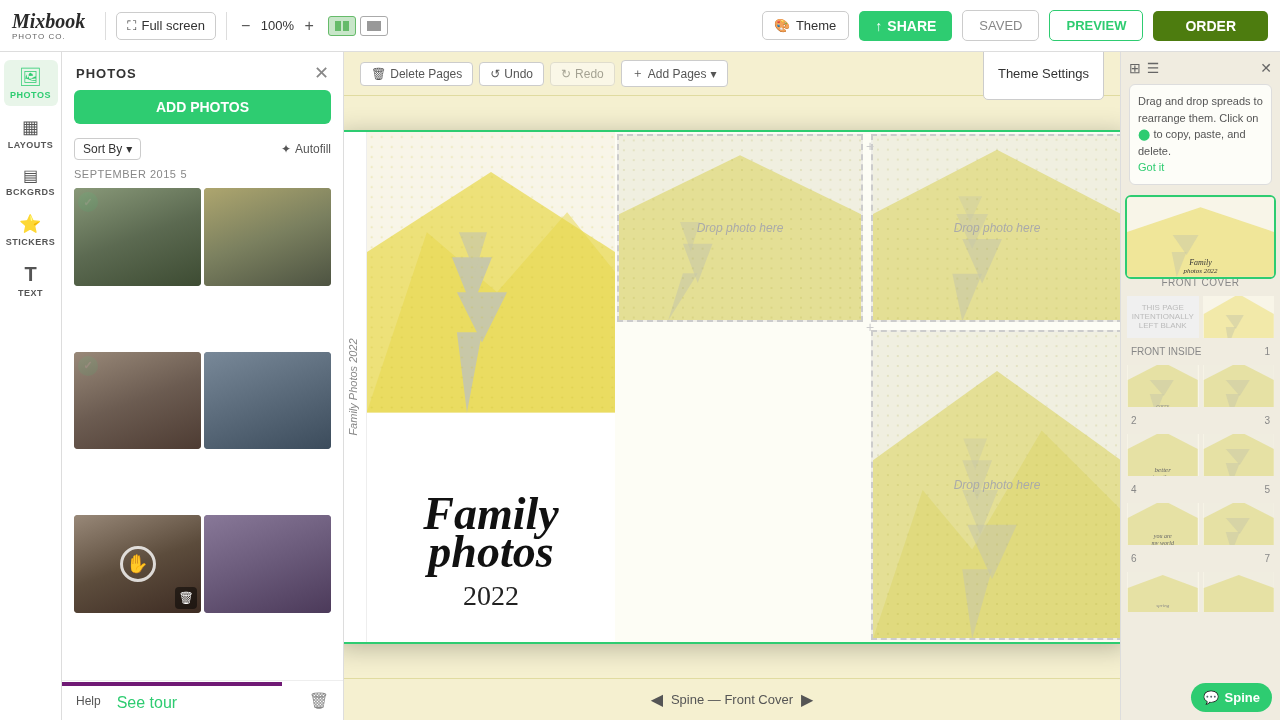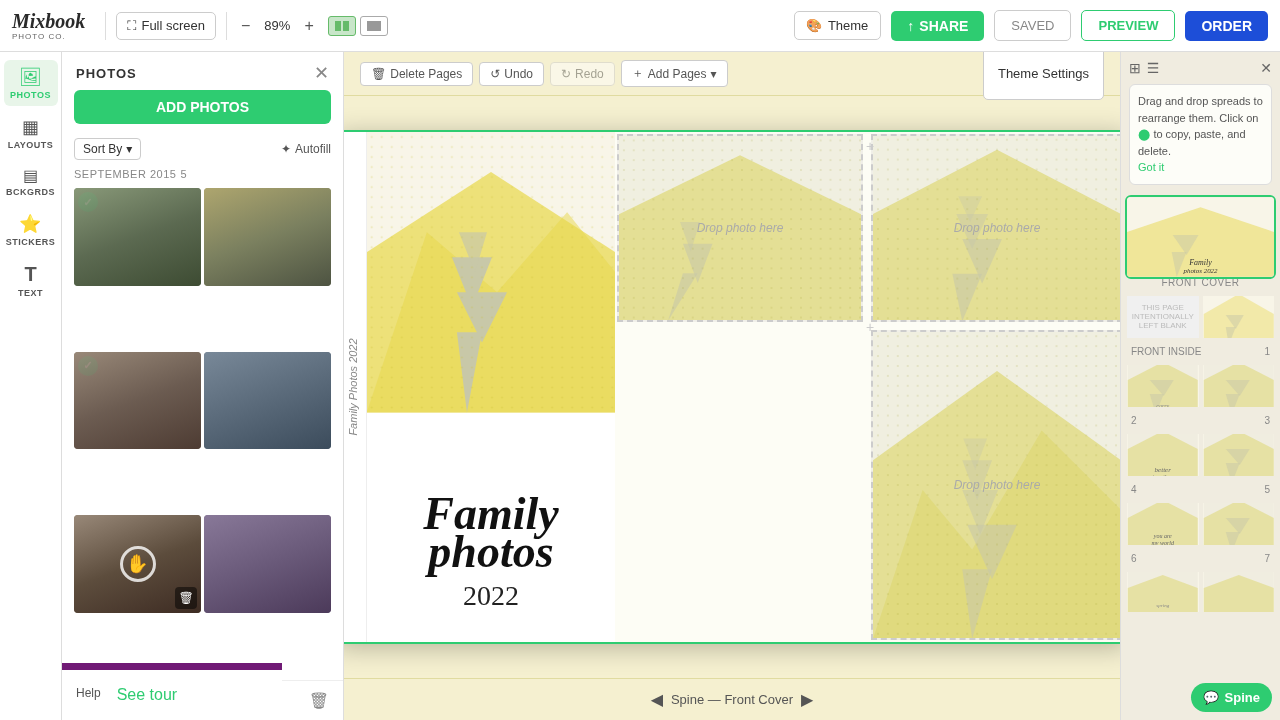--- a/index.html
+++ b/index.html
@@ -17,21 +17,21 @@
     .zoom-ctrl button { border: none; background: none; font-size: 16px; cursor: pointer; color: #555; padding: 0 4px; }
     .zoom-val { font-size: 13px; color: #333; min-width: 38px; text-align: center; }
     .layout-btns { display: flex; gap: 4px; }
     .layout-btn { width: 28px; height: 20px; border: 1px solid #aaa; border-radius: 3px; background: #fff; cursor: pointer; display: flex; align-items: center; justify-content: center; }
     .layout-btn.active { background: #c8e6c9; border-color: #66bb6a; }
     .spacer { flex: 1; }
     .theme-btn { display: flex; align-items: center; gap: 5px; padding: 6px 12px; border: 1px solid #ccc; border-radius: 5px; background: #fff; cursor: pointer; font-size: 13px; color: #333; }
     .share-btn { display: flex; align-items: center; gap: 5px; padding: 7px 16px; border: none; border-radius: 5px; background: #2ecc71; cursor: pointer; font-size: 14px; font-weight: 600; color: #fff; }
     .saved-btn { padding: 7px 16px; border: 1px solid #ccc; border-radius: 5px; background: #fff; cursor: pointer; font-size: 13px; color: #888; }
     .preview-btn { padding: 7px 16px; border: 1px solid #2ecc71; border-radius: 5px; background: #fff; cursor: pointer; font-size: 13px; color: #2ecc71; font-weight: 600; }
-    .order-btn { padding: 7px 16px; border: none; border-radius: 5px; background: #1d4ed8; cursor: pointer; font-size: 14px; font-weight: 700; color: #fff; }
+    .order-btn { padding: 7px 32px; border: none; border-radius: 5px; background: #4d7c0f; cursor: pointer; font-size: 14px; font-weight: 700; color: #fff; }
 
     
     .main { display: flex; flex: 1; overflow: hidden; }
 
     
     .sidebar-icons { width: 62px; background: #fff; border-right: 1px solid #ddd; display: flex; flex-direction: column; align-items: center; padding-top: 8px; gap: 4px; flex-shrink: 0; }
     .side-icon { display: flex; flex-direction: column; align-items: center; gap: 2px; padding: 6px 4px; cursor: pointer; border-radius: 6px; width: 54px; }
     .side-icon.active { background: #e8f5e9; }
     .side-icon-glyph { font-size: 18px; color: #555; }
     .side-icon-label { font-size: 9px; color: #555; text-transform: uppercase; letter-spacing: 0.5px; font-weight: 600; }
@@ -105,21 +105,21 @@
     </div>
   </div>
   <div class="divider-v"></div>
   <button class="topbar-btn">
     <span>⛶</span>
     <span>Full screen</span>
   </button>
   <div class="divider-v"></div>
   <div class="zoom-ctrl">
     <button>−</button>
-    <span class="zoom-val">89%</span>
+    <span class="zoom-val">100%</span>
     <button>+</button>
   </div>
   <div class="layout-btns">
     <div class="layout-btn active">
       <svg width="14" height="10" viewBox="0 0 14 10">
           <rect x="0" y="0" width="6" height="10" fill="#66bb6a"></rect>
           <rect x="8" y="0" width="6" height="10" fill="#66bb6a"></rect>
         </svg>
     </div>
     <div class="layout-btn">
@@ -533,16 +533,16 @@
     </div>
 
     <button class="chat-btn">
       <span>💬</span>
       <span>Spine</span>
     </button>
   </div>
 
 </div>
 
-<div style="position:fixed; bottom:0; left:62px; width:220px; display:flex; gap:16px; padding:16px 14px; background:#fff; border-top:7px solid #701a75; z-index:20;">
+<div style="position:fixed; bottom:0; left:62px; width:220px; display:flex; gap:16px; padding:8px 14px; background:#fff; border-top:4px solid #701a75; z-index:20;">
   <a href="#" style="font-size:12px; color:#555; text-decoration:none;">Help</a>
   <a href="#" style="font-size:16px; color:#2ecc71; text-decoration:none;">See tour</a>
 </div>
 
 </body></html>

